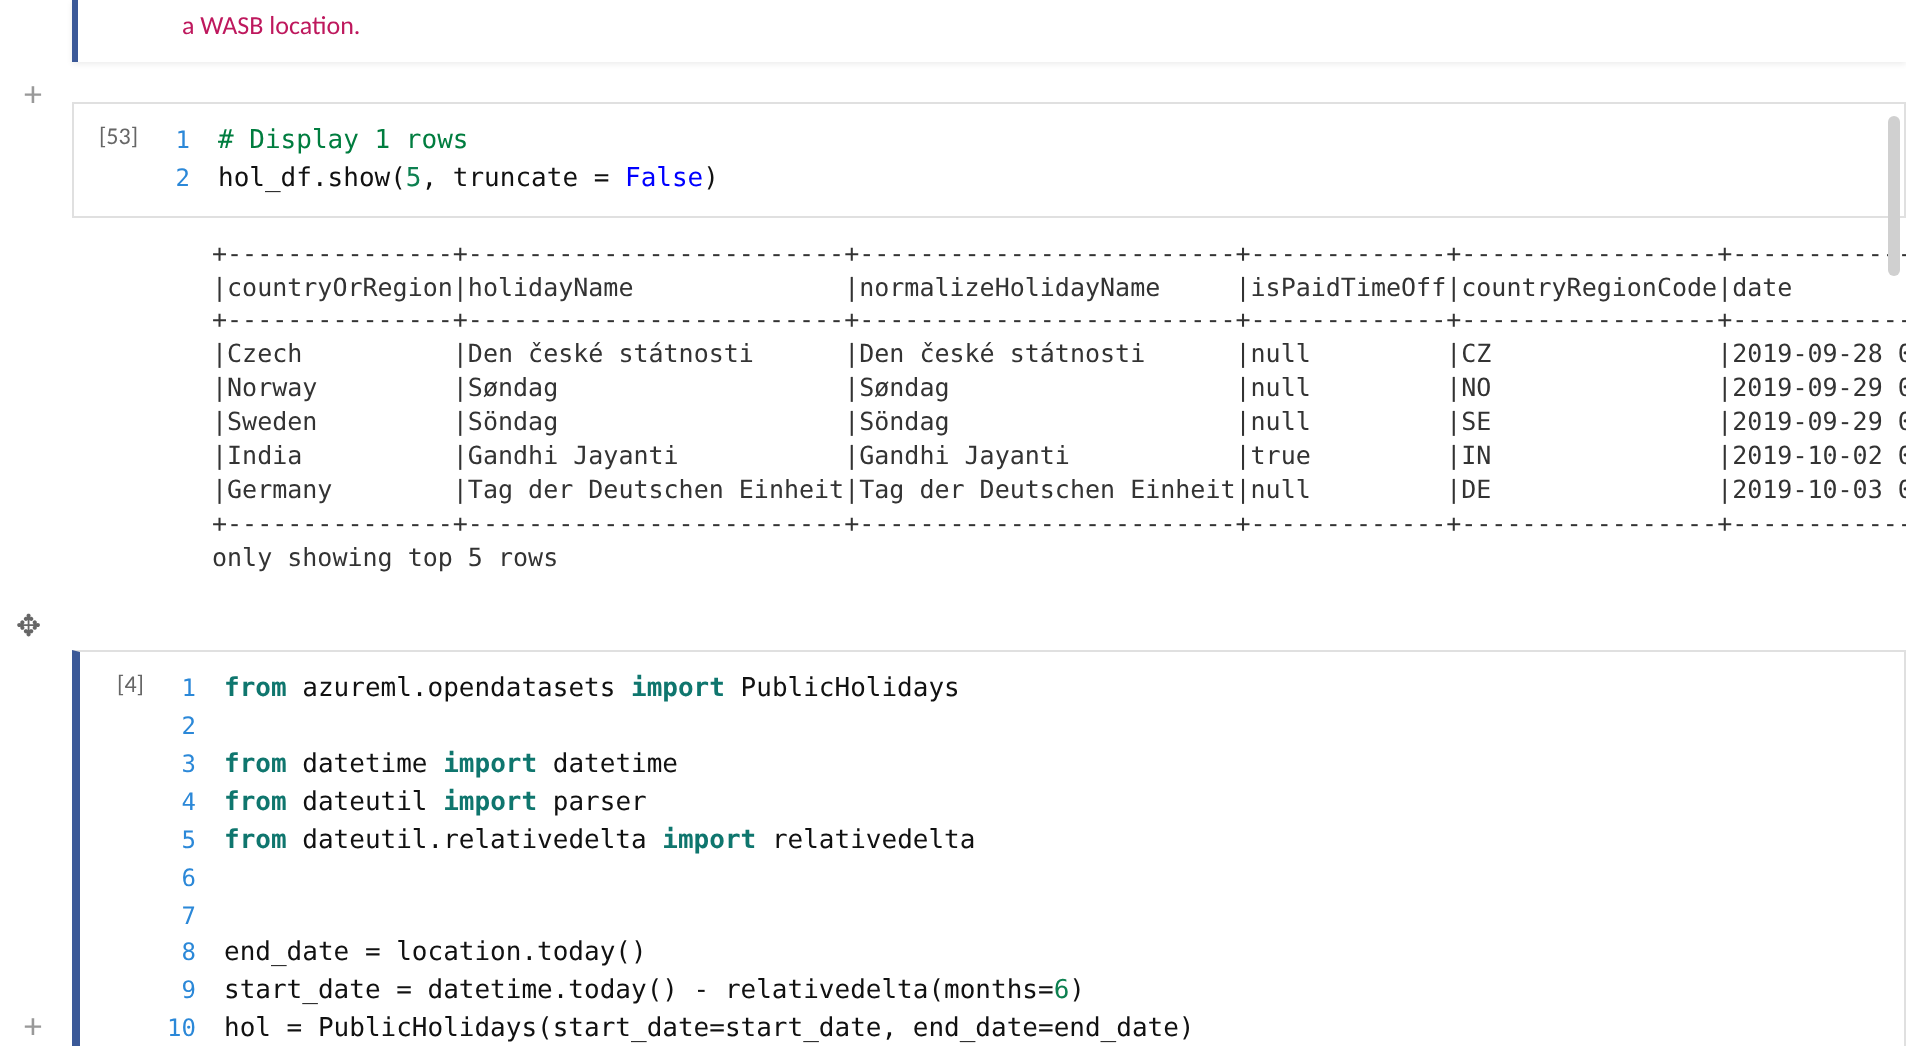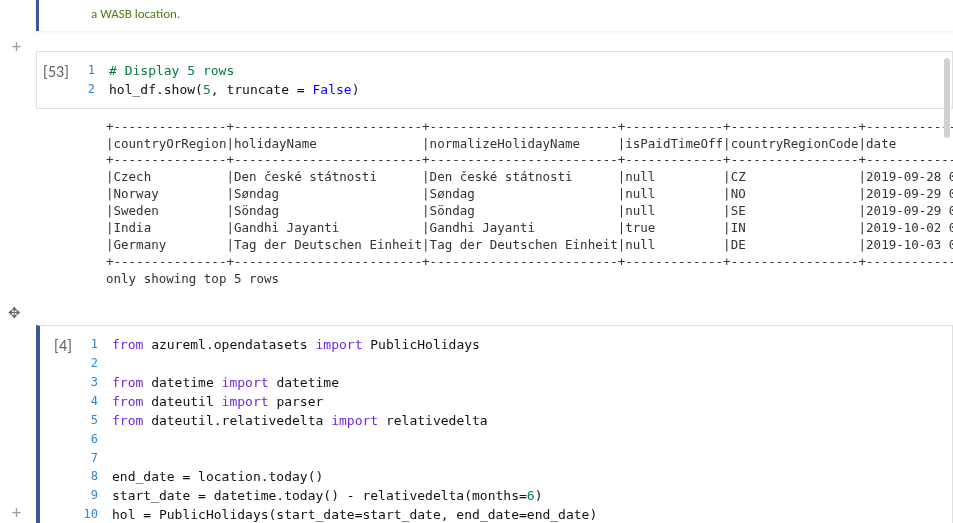--- a/index.html
+++ b/index.html
@@ -1,51 +1,51 @@
 <!DOCTYPE html>
 <html><head>
 <meta charset="utf-8">
 <style>
 * { margin: 0; padding: 0; box-sizing: border-box; }
 body { font-family: 'Segoe UI', Calibri, sans-serif; font-size: 13px; background: #fff; width: 953px; height: 523px; overflow: hidden; position: relative; }
-.top-callout { background: #fff; border-left: 3px solid #3b5998; margin: 0 0 0 36px; padding: 6px 20px 10px 52px; color: #4d7c0f; box-shadow: 0 1px 3px rgba(0,0,0,0.08); }
+.top-callout { background: #fff; border-left: 3px solid #3b5998; margin: 0 0 0 36px; padding: 6px 20px 10px 52px; color: #be185d; box-shadow: 0 1px 3px rgba(0,0,0,0.08); }
 .add-btn { position: absolute; left: 12px; color: #999; font-size: 18px; font-weight: 300; cursor: pointer; }
 .add-1 { top: 36px; }
 .add-2 { top: 502px; }
 .cell { display: flex; margin-left: 36px; border: 1px solid #e0e0e0; background: #fff; }
 .cell-1 { margin-top: 20px; }
 .cell-2 { margin-top: 26px; border-left: 4px solid #3b5998; }
-.exec-label { width: 40px; padding: 10px 8px 0 0; text-align: right; color: #666; font-size: 16px; }
+.exec-label { width: 40px; padding: 10px 8px 0 0; text-align: right; color: #666; font-size: 12px; }
 .code-block { flex: 1; padding: 10px 18px 8px 0; font-family: 'Consolas', monospace; font-size: 13px; line-height: 1.45; }
 .gutter-line { display: flex; }
 .lineno { width: 32px; text-align: right; color: #2b88d8; font-size: 12px; padding-right: 14px; user-select: none; }
 .code { flex: 1; white-space: pre; color: #111; }
 .comment { color: #007d3f; }
-.kw2 { color: #6d28d9; }
+.kw2 { color: #0f766e; font-weight: bold; }
 .num { color: #0d8050; }
 .bool { color: #0000ff; margin-top: 30px; }
 .output { margin-left: 36px; padding: 10px 10px 12px 70px; font-family: 'Consolas', monospace; font-size: 12.5px; line-height: 1.35; white-space: pre; color: #333; }
 .drag-handle { position: absolute; left: 8px; top: 304px; color: #666; font-size: 15px; }
 .scrollbar { position: absolute; right: 3px; top: 58px; width: 6px; height: 80px; background: #d0d0d0; border-radius: 3px; }
 </style>
 </head>
 <body>
 
 <div class="top-callout">
   <span>a WASB location.</span>
 </div>
 
 <span class="add-btn add-1">+</span>
 
 <div class="cell cell-1">
   <div class="exec-label">[53]</div>
   <div class="code-block" id="code1">
       <div class="gutter-line">
         <span class="lineno">1</span>
-        <span class="code"><span class="comment"># Display 5 rows</span></span>
+        <span class="code"><span class="comment"># Display 1 rows</span></span>
       </div>
       <div class="gutter-line">
         <span class="lineno">2</span>
         <span class="code">hol_df.show(<span class="num">5</span>, truncate = <span class="bool">False</span>)</span>
       </div>
     </div>
 </div>
 
 <div class="output" id="out1">+---------------+-------------------------+-------------------------+-------------+-----------------+-------------------+
 |countryOrRegion|holidayName              |normalizeHolidayName     |isPaidTimeOff|countryRegionCode|date               |

